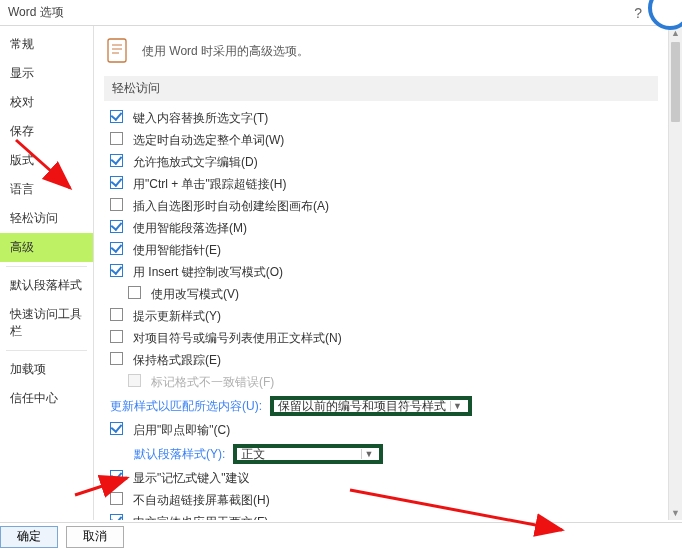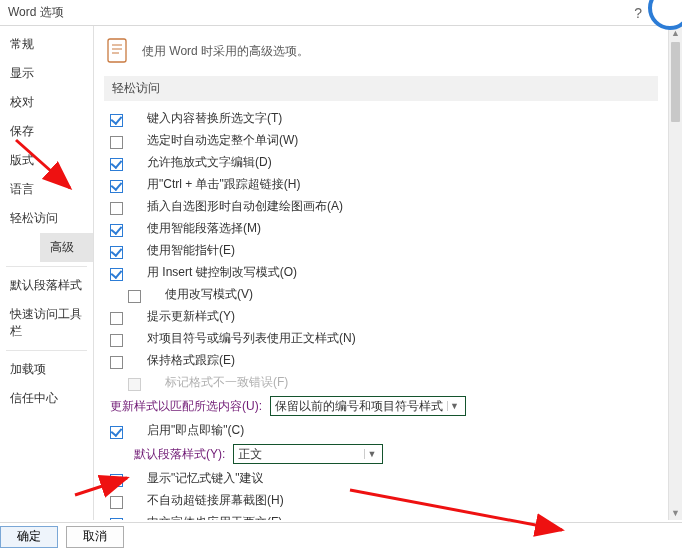--- a/index.html
+++ b/index.html
@@ -4,44 +4,44 @@
 <style>
   * { box-sizing: border-box; margin: 0; padding: 0; }
   body { width: 682px; height: 550px; background: #fff; font-family: "Microsoft YaHei", "Segoe UI", sans-serif; font-size: 12px; color: #333; position: relative; overflow: hidden; }
   .titlebar { height: 26px; border-bottom: 1px solid #d9d9d9; display: flex; align-items: center; padding: 0 8px; position: relative; }
   .titlebar .title { color: #444; }
   .titlebar .qmark { position: absolute; right: 40px; top: 5px; color: #666; font-size: 14px; }
   .circle-deco { position: absolute; right: -10px; top: -14px; width: 44px; height: 44px; border-radius: 50%; background: #fff; border: 4px solid #2c7cd6; box-shadow: inset 0 0 0 2px #fff; z-index: 2; }
   .main { display: flex; height: 494px; }
   .sidebar { width: 94px; background: #fff; border-right: 1px solid #e0e0e0; padding-top: 4px; }
   .sidebar .item { padding: 6px 10px; color: #333; cursor: pointer; }
-  .sidebar .item.sel { background: #e5e5e5; margin-left: 40px; }
+  .sidebar .item.sel { background: #bef264; }
   .sidebar hr { border: none; border-top: 1px solid #e5e5e5; margin: 4px 6px; }
   .content { flex: 1; position: relative; overflow: hidden; }
   .scroll-inner { position: absolute; left: 0; right: 14px; top: 0; bottom: 0; padding: 10px 10px 0 10px; overflow: hidden; }
   .scrollbar { position: absolute; right: 0; top: 0; width: 14px; height: 100%; background: #f0f0f0; border-left: 1px solid #e0e0e0; }
   .scrollbar .thumb { position: absolute; left: 2px; right: 2px; top: 16px; height: 80px; background: #c8c8c8; border-radius: 1px; }
   .scrollbar .arrow { position: absolute; left: 0; right: 0; height: 14px; text-align: center; font-size: 9px; color: #888; line-height: 14px; }
   .scrollbar .arrow.up { top: 0; }
   .scrollbar .arrow.dn { bottom: 0; }
   .headrow { display: flex; align-items: center; gap: 10px; margin-bottom: 10px; }
   .doc-icon svg { display: block; }
   .headrow .head-text { color: #5a5a5a; }
   .section-title { background: #f1f1f1; padding: 4px 8px; color: #444; margin-bottom: 6px; }
   .opts { padding-left: 6px; }
-  .opt { display: flex; align-items: flex-end; gap: 24px; padding: 2.5px 0; }
+  .opt { display: flex; align-items: flex-start; gap: 10px; padding: 2.5px 0; }
   .opt.indent1 { padding-left: 18px; }
   .opt input[type=checkbox] { appearance: none; width: 13px; height: 13px; border: 1px solid #8a8a8a; background: #fff; position: relative; cursor: pointer; }
   .opt input[type=checkbox]:checked { border-color: #2c7cd6; }
   .opt input[type=checkbox]:checked::after { content: ""; position: absolute; left: 2px; top: -1px; width: 5px; height: 8px; border: solid #2c7cd6; border-width: 0 2px 2px 0; transform: rotate(40deg); }
   .opt .lbl.disabled { color: #b0b0b0; }
   .opt input:disabled { border-color: #cfcfcf; background: #f6f6f6; }
   .combo-row { display: flex; align-items: center; gap: 8px; padding: 3px 0; }
-  .combo-row .clabel { color: #701a75; }
-  .combo { display: inline-flex; align-items: center; border: 1px solid #14532d; background: #fff; height: 20px; min-width: 150px; padding: 0 4px; position: relative; cursor: pointer; }
+  .combo-row .clabel { color: #3b82f6; }
+  .combo { display: inline-flex; align-items: center; border: 4px solid #14532d; background: #fff; height: 20px; min-width: 150px; padding: 0 4px; position: relative; cursor: pointer; }
   .combo .cval { flex: 1; }
   .combo .carrow { width: 14px; text-align: center; color: #666; font-size: 9px; border-left: 1px solid #ccc; margin-left: 4px; }
   .footer { position: absolute; left: 0; right: 0; bottom: 0; height: 28px; border-top: 1px solid #d9d9d9; display: flex; justify-content: flex-start; align-items: center; gap: 8px; padding-right: 10px; background: #fff; z-index: 5; }
   .footer button { min-width: 58px; height: 22px; border: 1px solid #adadad; background: #fdfdfd; cursor: pointer; font-family: inherit; font-size: 12px; }
   .footer button.primary { background: #eef4fb; border-color: #7aa7d6; }
   .arrow-layer { position: absolute; inset: 0; pointer-events: none; z-index: 20; }
 </style>
 </head>
 <body>
 

